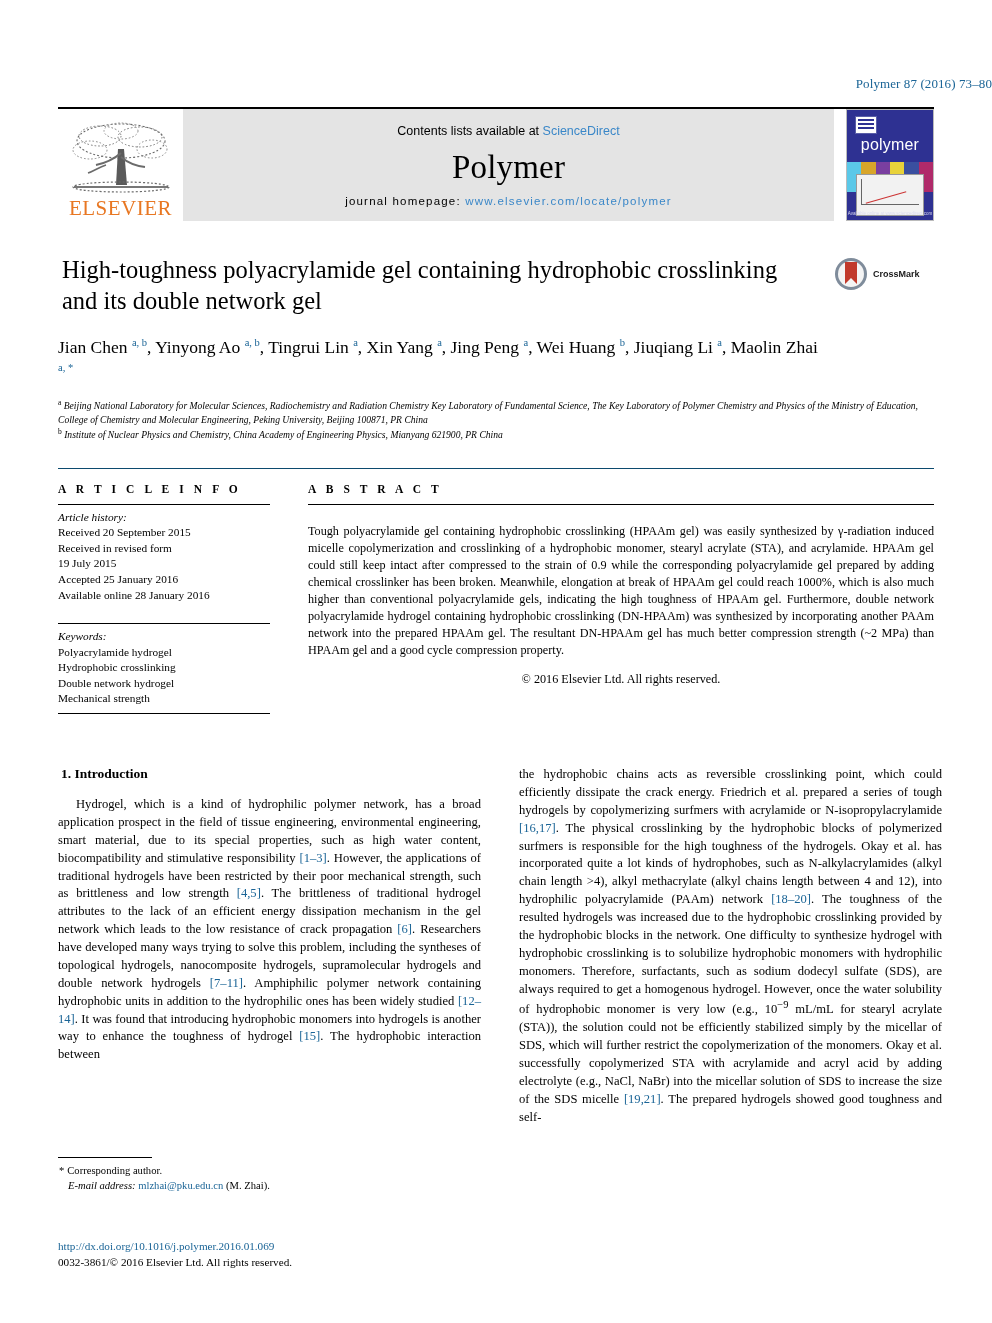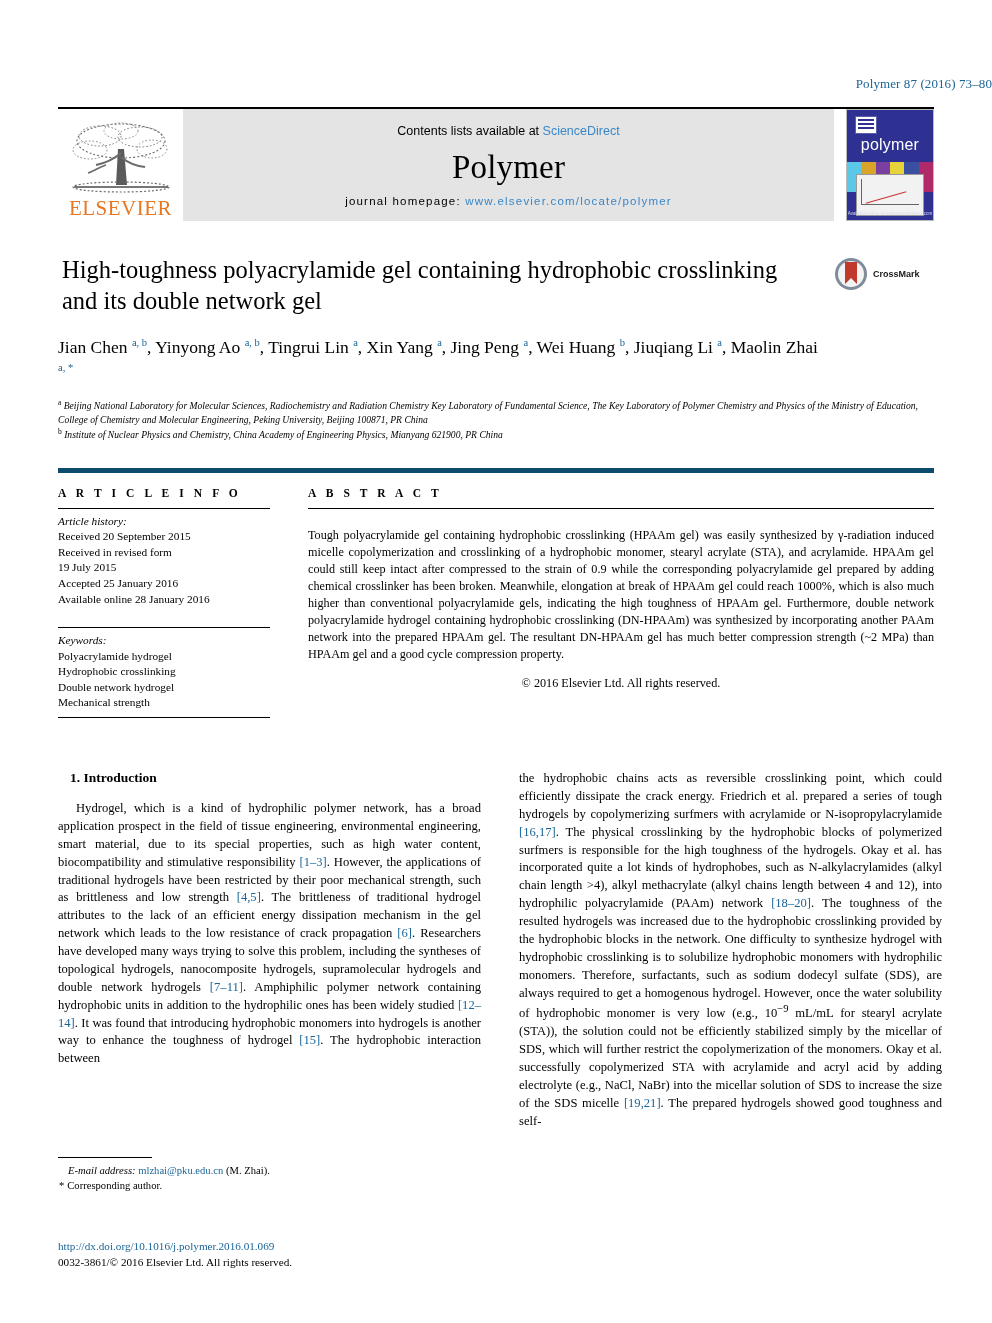--- a/index.html
+++ b/index.html
@@ -176,21 +176,21 @@
     font-size: 9.6px;
     font-style: italic;
     line-height: 1.42;
   }
   .affiliations sup { font-style: normal; font-size: 7.5px; }
   .aff-line { display: block; }
 
   
   .info-abstract {
     margin: 26px 58px 0 58px;
-    border-top: 5px solid #0c4a6e;
+    border-top: 1px solid #0c4a6e;
     padding-top: 14px;
     display: flex;
     gap: 38px;
   }
   .col-info { width: 212px; flex: 0 0 212px; }
   .col-abstract { flex: 1 1 auto; }
   .section-caps {
     font-family: "Liberation Serif", serif;
     font-size: 11.5px;
     font-weight: bold;
@@ -219,21 +219,21 @@
   .body-cols {
     margin: 52px 58px 0 58px;
     display: flex;
     gap: 38px;
     position: relative;
   }
   .bcol { width: 423px; flex: 0 0 423px; }
   .sec-head {
     font-size: 13.5px;
     font-weight: bold;
-    margin: 0 0 14px 12px;
+    margin: 0 0 14px 3px;
   }
   .para {
     font-size: 12.6px;
     line-height: 1.42;
     text-align: justify;
     margin: 0;
     hyphens: none;
   }
   .para.indent { text-indent: 18px; }
   .ref { color: #1a6496; }
@@ -396,27 +396,27 @@
       <p class="para indent">Hydrogel, which is a kind of hydrophilic polymer network, has a broad application prospect in the field of tissue engineering, environmental engineering, smart material, due to its special properties, such as high water content, biocompatibility and stimulative responsibility <span class="ref">[1–3]</span>. However, the applications of traditional hydrogels have been restricted by their poor mechanical strength, such as brittleness and low strength <span class="ref">[4,5]</span>. The brittleness of traditional hydrogel attributes to the lack of an efficient energy dissipation mechanism in the gel network which leads to the low resistance of crack propagation <span class="ref">[6]</span>. Researchers have developed many ways trying to solve this problem, including the syntheses of topological hydrogels, nanocomposite hydrogels, supramolecular hydrogels and double network hydrogels <span class="ref">[7–11]</span>. Amphiphilic polymer network containing hydrophobic units in addition to the hydrophilic ones has been widely studied <span class="ref">[12–14]</span>. It was found that introducing hydrophobic monomers into hydrogels is another way to enhance the toughness of hydrogel <span class="ref">[15]</span>. The hydrophobic interaction between</p>
     </div>
     <div class="bcol">
       <p class="para">the hydrophobic chains acts as reversible crosslinking point, which could efficiently dissipate the crack energy. Friedrich et al. prepared a series of tough hydrogels by copolymerizing surfmers with acrylamide or N-isopropylacrylamide <span class="ref">[16,17]</span>. The physical crosslinking by the hydrophobic blocks of polymerized surfmers is responsible for the high toughness of the hydrogels. Okay et al. has incorporated quite a lot kinds of hydrophobes, such as N-alkylacrylamides (alkyl chain length &gt;4), alkyl methacrylate (alkyl chains length between 4 and 12), into hydrophilic polyacrylamide (PAAm) network <span class="ref">[18–20]</span>. The toughness of the resulted hydrogels was increased due to the hydrophobic crosslinking provided by the hydrophobic blocks in the network. One difficulty to synthesize hydrogel with hydrophobic crosslinking is to solubilize hydrophobic monomers with hydrophilic monomers. Therefore, surfactants, such as sodium dodecyl sulfate (SDS), are always required to get a homogenous hydrogel. However, once the water solubility of hydrophobic monomer is very low (e.g., 10<sup>−9</sup> mL/mL for stearyl acrylate (STA)), the solution could not be efficiently stabilized simply by the micellar of SDS, which will further restrict the copolymerization of the monomers. Okay et al. successfully copolymerized STA with acrylamide and acryl acid by adding electrolyte (e.g., NaCl, NaBr) into the micellar solution of SDS to increase the size of the SDS micelle <span class="ref">[19,21]</span>. The prepared hydrogels showed good toughness and self-</p>
     </div>
   </div>
 
   <div class="footnotes">
     <div class="fn-rule"></div>
     <div class="fn-line">
+      <span class="star">*</span><span>Corresponding author.</span>
+    </div>
+    <div class="fn-line">
       <span class="fn-email-label">E-mail address:</span>
       <span class="link">mlzhai@pku.edu.cn</span>
       <span>(M. Zhai).</span>
     </div>
-    <div class="fn-line">
-      <span class="star">*</span><span>Corresponding author.</span>
-    </div>
   </div>
 
   <div class="doi-block">
     <div class="doi-link">http://dx.doi.org/10.1016/j.polymer.2016.01.069</div>
     <div>0032-3861/© 2016 Elsevier Ltd. All rights reserved.</div>
   </div>
 
 </div>
 
 </body></html>

